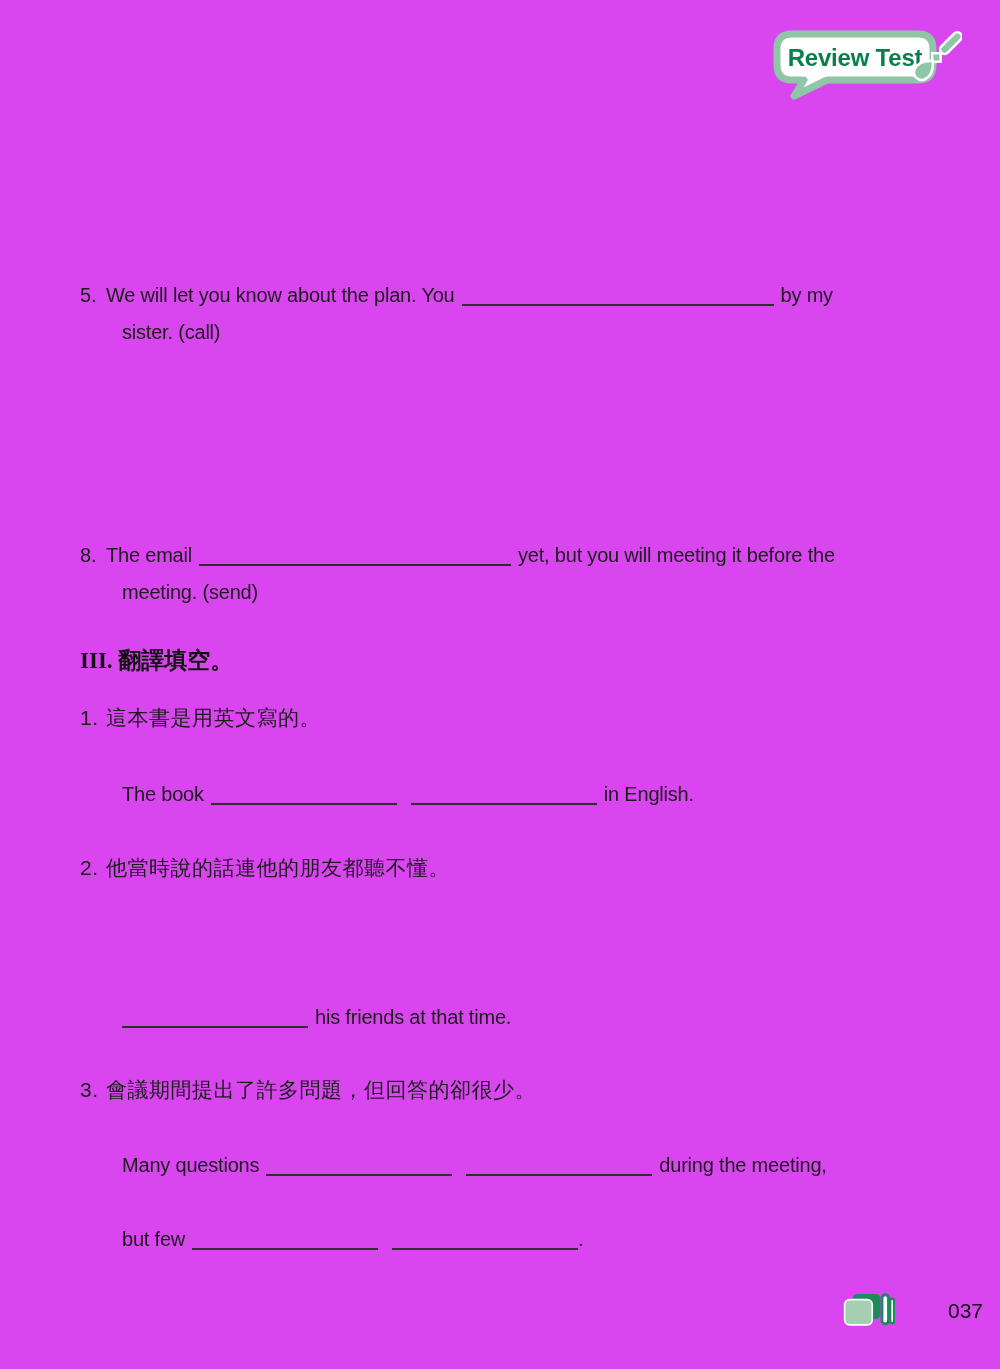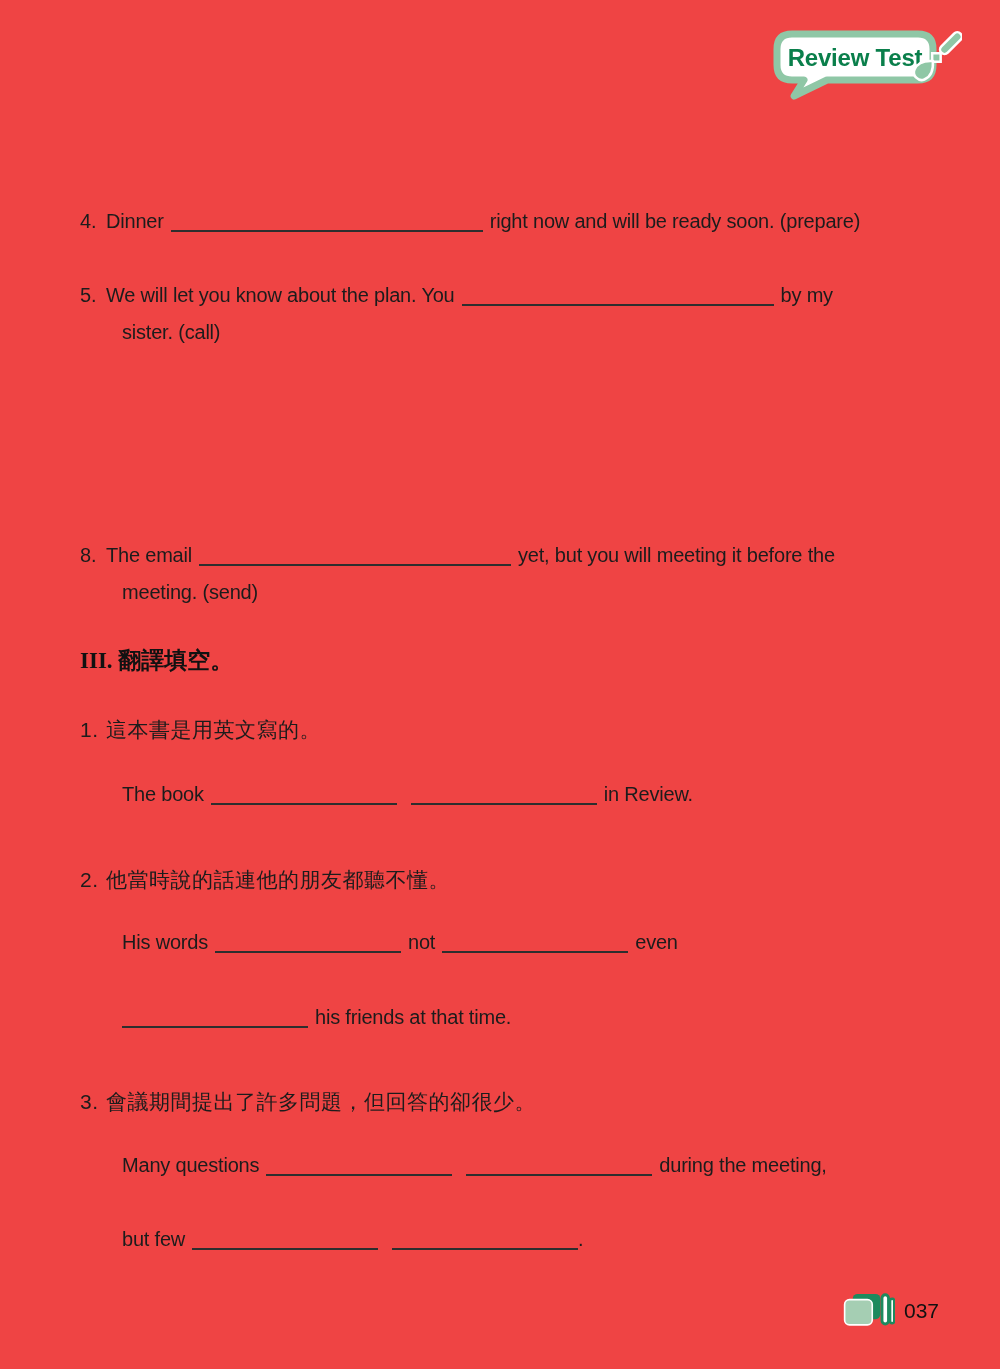--- a/index.html
+++ b/index.html
@@ -1,20 +1,20 @@
 <!DOCTYPE html>
 <html><head>
 <meta charset="utf-8">
 <style>
   html,body{margin:0;padding:0;background:#ffffff;}
   .page{
     position:relative;
     width:1000px;
     height:1369px;
-    background:#ef4444;
+    background:#d946ef;
     font-family:"Liberation Sans","DejaVu Sans",sans-serif;
     font-size:20px;
     letter-spacing:-0.2px;
     color:#1c1c1c;
     overflow:hidden;
   }
   .row{position:absolute;white-space:nowrap;line-height:26px;}
   .num{display:inline-block;width:26px;}
   .blank{display:inline-block;height:1px;border-bottom:2px solid #2e2e2e;vertical-align:-4px;margin:0 7px;}
   .b310{width:312px;}
@@ -23,51 +23,48 @@
   .cont{left:122px;}
   .qrow{left:80px;}
   .heading{
     left:80px;
     font-family:Liberation Serif, serif;
     font-weight:bold;
     font-size:23px;
     letter-spacing:0;
     color:#111;
   }
-  .zh{font-size:21px;letter-spacing:0.5px;margin-top:12px;}
+  .zh{font-size:21px;letter-spacing:0.5px;}
   .badge{position:absolute;top:28px;left:772px;width:190px;height:72px;}
   .badge svg{display:block;}
   .badge-text{
     font-family:"Liberation Sans","DejaVu Sans",sans-serif;
     font-weight:bold;
     font-size:24px;
   }
   .footer{position:absolute;top:1292px;left:843px;display:flex;align-items:center;gap:9px;}
-  .page-num{font-size:21px;letter-spacing:0;color:#111;}
+  .page-num{font-size:21px;letter-spacing:0;color:#111;margin-left:44px;}
 </style>
 </head>
 <body>
 
 <div class="page">
 
   <div class="badge">
     <svg width="190" height="72" viewBox="0 0 190 72">
       <path d="M20 6 H146 Q161 6 161 21 V37 Q161 52 146 52 H55 L22 68 L32 52 H20 Q5 52 5 37 V21 Q5 6 20 6 Z" fill="#ffffff" stroke="#8fc7a6" stroke-width="7" stroke-linejoin="round"></path>
       <text x="83" y="38" text-anchor="middle" class="badge-text" fill="#0a7f4b">Review Test</text>
       <g transform="translate(163,31) rotate(45)">
         <rect x="-4.5" y="-36" width="9" height="27" rx="4.5" fill="#8fc7a6" stroke="#ffffff" stroke-width="2.5"></rect>
         <path d="M0 -8 L6 -2 L0 4 L-6 -2 Z" fill="#8fc7a6" stroke="#ffffff" stroke-width="2.5"></path>
         <path d="M0 3 C8 10 9 17 7 22 C4.5 28 -4.5 28 -7 22 C-9 17 -8 10 0 3 Z" fill="#8fc7a6" stroke="#ffffff" stroke-width="2.5"></path>
       </g>
     </svg>
   </div>
 
-  <div class="row qrow" style="top:208px">
-    <span class="num">4.</span><span>Dinner</span><span class="blank b310"></span><span>right now and will be ready soon. (prepare)</span>
-  </div>
 
   <div class="row qrow" style="top:282px">
     <span class="num">5.</span><span>We will let you know about the plan. You</span><span class="blank b310"></span><span>by my</span>
   </div>
   <div class="row cont" style="top:319px">
     <span>sister. (call)</span>
   </div>
 
 
 
@@ -79,28 +76,25 @@
   </div>
 
   <div class="row heading" style="top:648px">
     <span>III. 翻譯填空。</span>
   </div>
 
   <div class="row qrow zh" style="top:705px">
     <span class="num">1.</span><span>這本書是用英文寫的。</span>
   </div>
   <div class="row cont" style="top:781px">
-    <span>The book</span><span class="blank b185"></span><span class="blank b185"></span><span>in Review.</span>
+    <span>The book</span><span class="blank b185"></span><span class="blank b185"></span><span>in English.</span>
   </div>
 
   <div class="row qrow zh" style="top:855px">
     <span class="num">2.</span><span>他當時說的話連他的朋友都聽不懂。</span>
-  </div>
-  <div class="row cont" style="top:929px">
-    <span>His words</span><span class="blank b185"></span><span>not</span><span class="blank b185"></span><span>even</span>
   </div>
   <div class="row cont" style="top:1004px">
     <span class="blank b185" style="margin-left:0"></span><span>his friends at that time.</span>
   </div>
 
   <div class="row qrow zh" style="top:1077px">
     <span class="num">3.</span><span>會議期間提出了許多問題，但回答的卻很少。</span>
   </div>
   <div class="row cont" style="top:1152px">
     <span>Many questions</span><span class="blank b185"></span><span class="blank b185"></span><span>during the meeting,</span>

